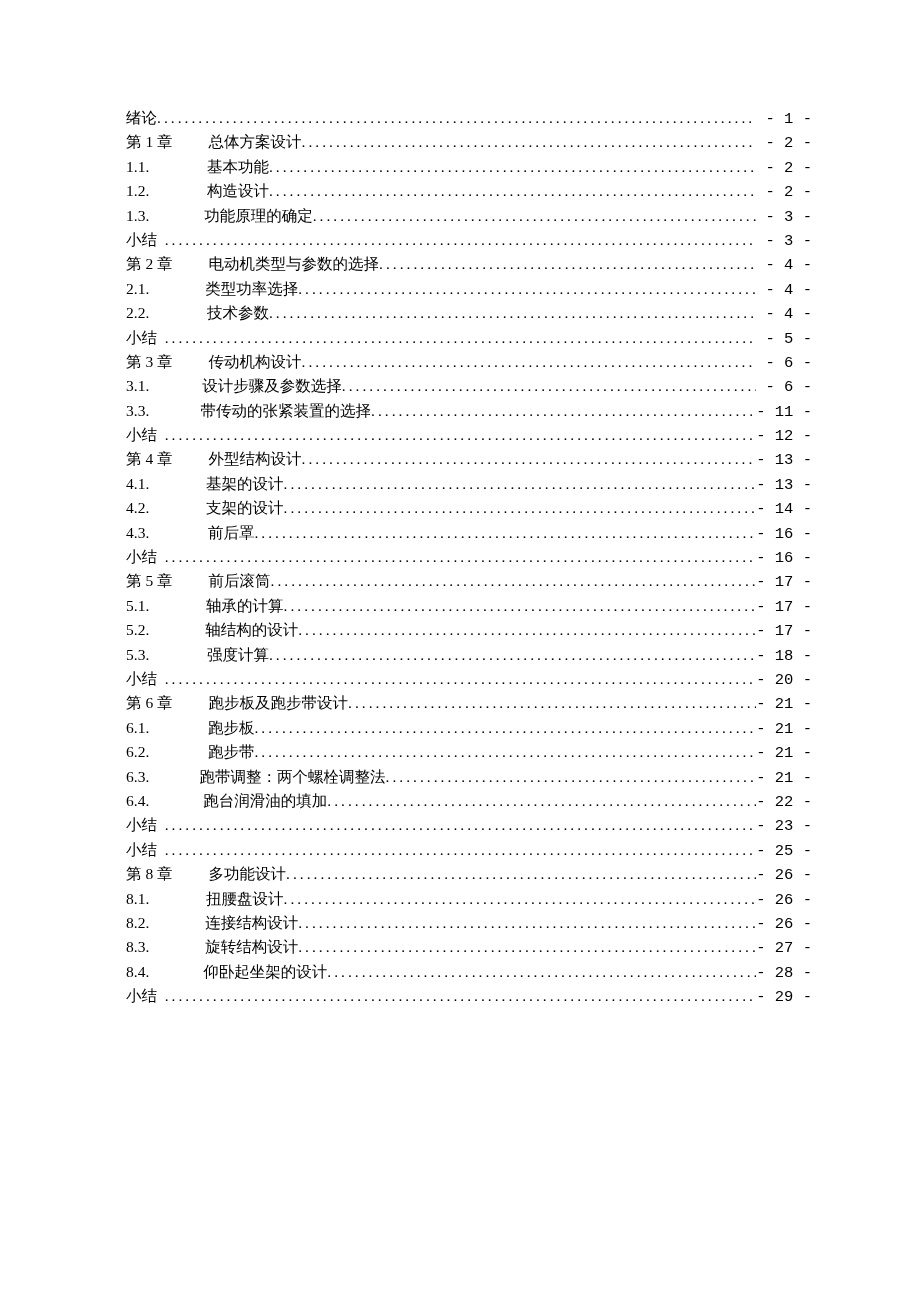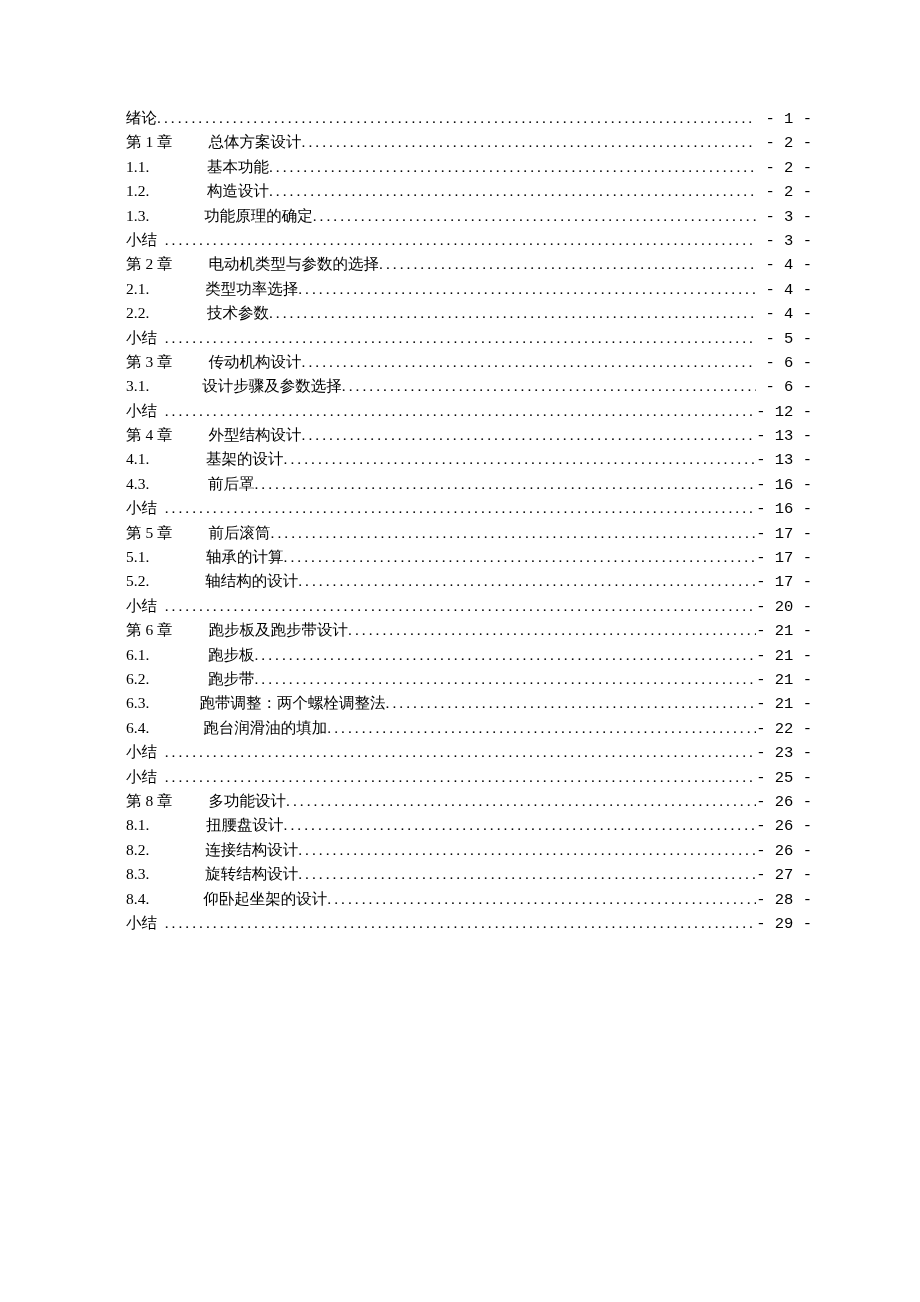--- a/index.html
+++ b/index.html
@@ -125,38 +125,50 @@
         <span class="label">传动机构设计 </span>
         <span class="dots"></span>
         <span class="pg">- 6 -</span>
       </div>
       <div class="row lv2">
         <span class="lead">3.1.</span>
         <span class="label">设计步骤及参数选择 </span>
         <span class="dots"></span>
         <span class="pg">- 6 -</span>
       </div>
+      <div class="row lv2">
+        <span class="lead">3.3.</span>
+        <span class="label">带传动的张紧装置的选择 </span>
+        <span class="dots"></span>
+        <span class="pg">- 11 -</span>
+      </div>
       <div class="row lvS">
         <span class="lead">小结</span>
         <span class="dots"></span>
         <span class="pg">- 12 -</span>
       </div>
       <div class="row lv1">
         <span class="lead">第 4 章</span>
         <span class="label">外型结构设计 </span>
         <span class="dots"></span>
         <span class="pg">- 13 -</span>
       </div>
       <div class="row lv2">
         <span class="lead">4.1.</span>
         <span class="label">基架的设计 </span>
         <span class="dots"></span>
         <span class="pg">- 13 -</span>
       </div>
       <div class="row lv2">
+        <span class="lead">4.2.</span>
+        <span class="label">支架的设计 </span>
+        <span class="dots"></span>
+        <span class="pg">- 14 -</span>
+      </div>
+      <div class="row lv2">
         <span class="lead">4.3.</span>
         <span class="label">前后罩 </span>
         <span class="dots"></span>
         <span class="pg">- 16 -</span>
       </div>
       <div class="row lvS">
         <span class="lead">小结</span>
         <span class="dots"></span>
         <span class="pg">- 16 -</span>
       </div>
@@ -170,20 +182,26 @@
         <span class="lead">5.1.</span>
         <span class="label">轴承的计算 </span>
         <span class="dots"></span>
         <span class="pg">- 17 -</span>
       </div>
       <div class="row lv2">
         <span class="lead">5.2.</span>
         <span class="label">轴结构的设计 </span>
         <span class="dots"></span>
         <span class="pg">- 17 -</span>
+      </div>
+      <div class="row lv2">
+        <span class="lead">5.3.</span>
+        <span class="label">强度计算 </span>
+        <span class="dots"></span>
+        <span class="pg">- 18 -</span>
       </div>
       <div class="row lvS">
         <span class="lead">小结</span>
         <span class="dots"></span>
         <span class="pg">- 20 -</span>
       </div>
       <div class="row lv1">
         <span class="lead">第 6 章</span>
         <span class="label">跑步板及跑步带设计 </span>
         <span class="dots"></span>

